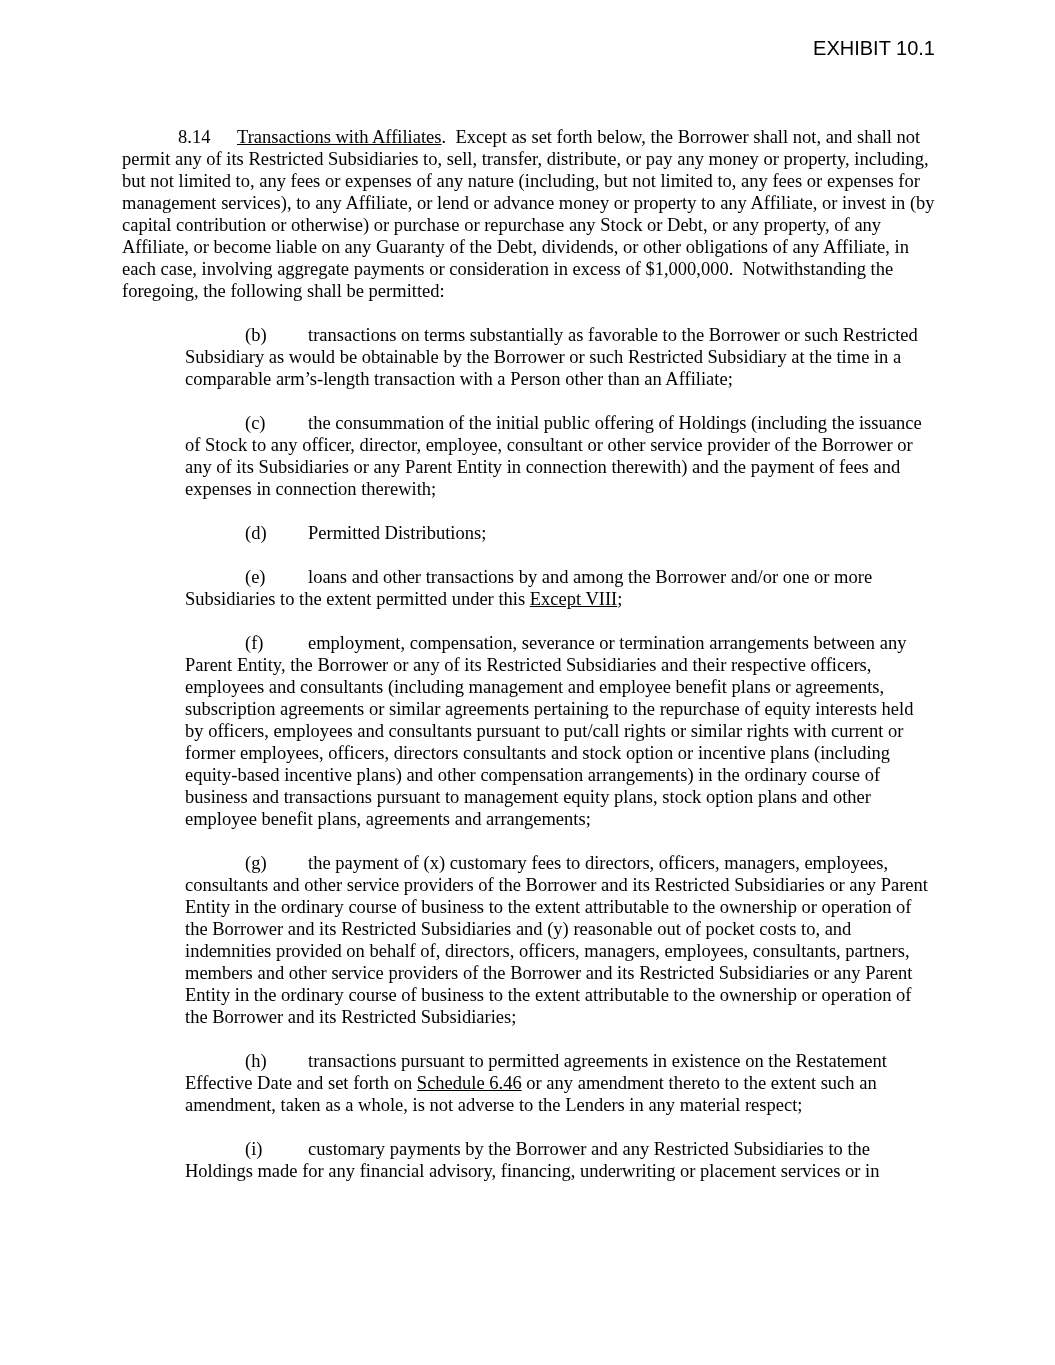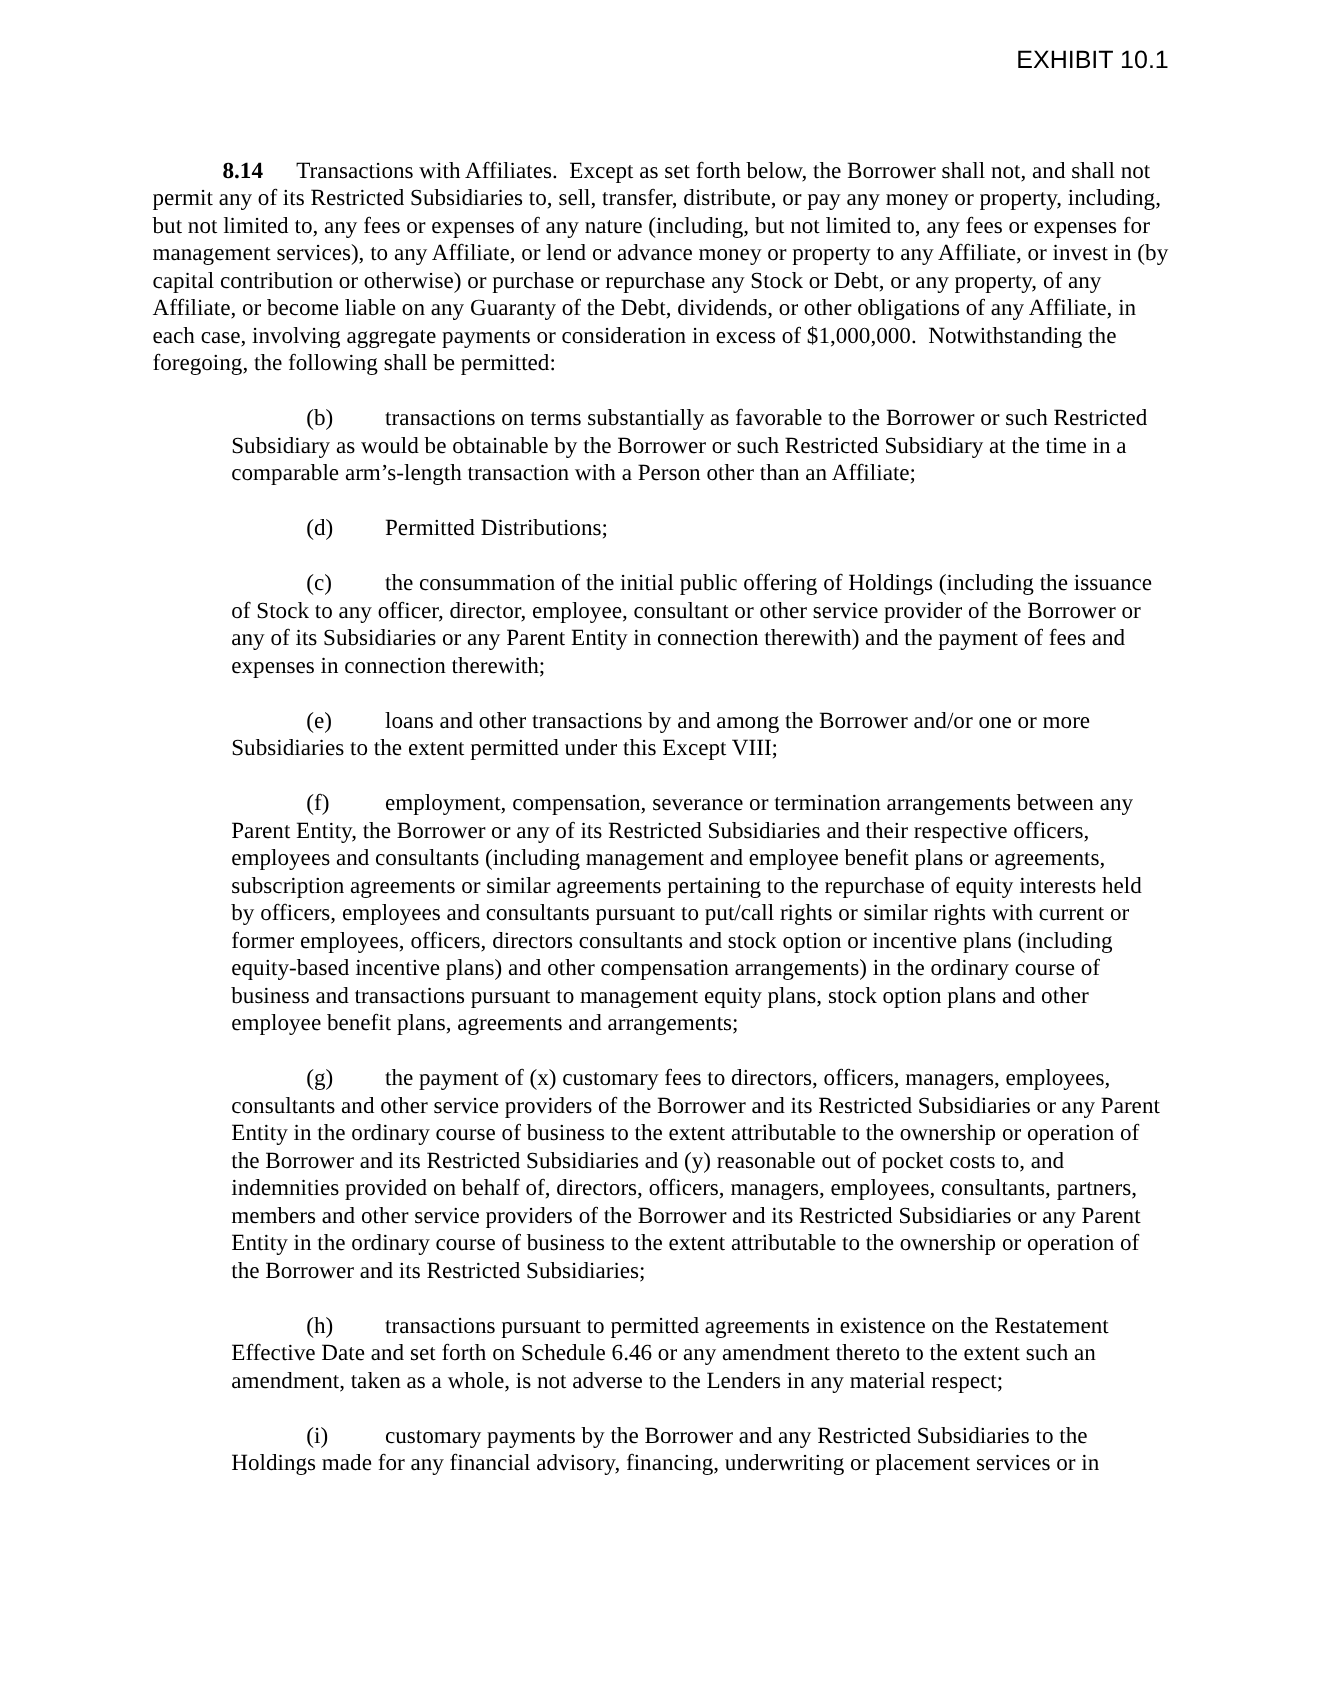--- a/index.html
+++ b/index.html
@@ -35,32 +35,32 @@
     white-space: pre-wrap;
     margin: 0 0 22px 0;
   }
   .para.main {
     text-indent: 56px;
   }
   .para.main .para-label {
     display: inline-block;
     width: 59px;
     text-indent: 0;
-    font-weight: bold;
   }
   .para.sub {
     margin-left: 63px;
     text-indent: 60px;
   }
   .para.sub .para-label {
     display: inline-block;
     width: 63px;
     text-indent: 0;
   }
   .u {
+    text-decoration: underline;
   }
   .page-footer {
     position: absolute;
     left: 0;
     right: 0;
     top: 1266px;
     text-align: right;
     font-family: "Liberation Serif", "DejaVu Serif", serif;
     font-size: 18.5px;
     line-height: 22px;
@@ -69,22 +69,22 @@
 </style>
 </head>
 <body>
 
 <div class="page">
   <div class="exhibit-header">EXHIBIT 10.1</div>
 
   <div class="doc-body">
       <div class="para main"><span class="para-label">8.14</span><span class="u">Transactions with Affiliates</span><span>.  Except as set forth below, the Borrower shall not, and shall not permit any of its Restricted Subsidiaries to, sell, transfer, distribute, or pay any money or property, including, but not limited to, any fees or expenses of any nature (including, but not limited to, any fees or expenses for management services), to any Affiliate, or lend or advance money or property to any Affiliate, or invest in (by capital contribution or otherwise) or purchase or repurchase any Stock or Debt, or any property, of any Affiliate, or become liable on any Guaranty of the Debt, dividends, or other obligations of any Affiliate, in each case, involving aggregate payments or consideration in excess of $1,000,000.  Notwithstanding the foregoing, the following shall be permitted:</span></div>
       <div class="para sub"><span class="para-label">(b)</span><span>transactions on terms substantially as favorable to the Borrower or such Restricted Subsidiary as would be obtainable by the Borrower or such Restricted Subsidiary at the time in a comparable arm’s-length transaction with a Person other than an Affiliate;</span></div>
+      <div class="para sub"><span class="para-label">(c)</span><span>the consummation of the initial public offering of Holdings (including the issuance of Stock to any officer, director, employee, consultant or other service provider of the Borrower or any of its Subsidiaries or any Parent Entity in connection therewith) and the payment of fees and expenses in connection therewith;</span></div>
       <div class="para sub"><span class="para-label">(d)</span><span>Permitted Distributions;</span></div>
-      <div class="para sub"><span class="para-label">(c)</span><span>the consummation of the initial public offering of Holdings (including the issuance of Stock to any officer, director, employee, consultant or other service provider of the Borrower or any of its Subsidiaries or any Parent Entity in connection therewith) and the payment of fees and expenses in connection therewith;</span></div>
       <div class="para sub"><span class="para-label">(e)</span><span>loans and other transactions by and among the Borrower and/or one or more Subsidiaries to the extent permitted under this </span><span class="u">Except VIII</span><span>;</span></div>
       <div class="para sub"><span class="para-label">(f)</span><span>employment, compensation, severance or termination arrangements between any Parent Entity, the Borrower or any of its Restricted Subsidiaries and their respective officers, employees and consultants (including management and employee benefit plans or agreements, subscription agreements or similar agreements pertaining to the repurchase of equity interests held by officers, employees and consultants pursuant to put/call rights or similar rights with current or former employees, officers, directors consultants and stock option or incentive plans (including equity-based incentive plans) and other compensation arrangements) in the ordinary course of business and transactions pursuant to management equity plans, stock option plans and other employee benefit plans, agreements and arrangements;</span></div>
       <div class="para sub"><span class="para-label">(g)</span><span>the payment of (x) customary fees to directors, officers, managers, employees, consultants and other service providers of the Borrower and its Restricted Subsidiaries or any Parent Entity in the ordinary course of business to the extent attributable to the ownership or operation of the Borrower and its Restricted Subsidiaries and (y) reasonable out of pocket costs to, and indemnities provided on behalf of, directors, officers, managers, employees, consultants, partners, members and other service providers of the Borrower and its Restricted Subsidiaries or any Parent Entity in the ordinary course of business to the extent attributable to the ownership or operation of the Borrower and its Restricted Subsidiaries;</span></div>
       <div class="para sub"><span class="para-label">(h)</span><span>transactions pursuant to permitted agreements in existence on the Restatement Effective Date and set forth on </span><span class="u">Schedule 6.46</span><span> or any amendment thereto to the extent such an amendment, taken as a whole, is not adverse to the Lenders in any material respect;</span></div>
       <div class="para sub"><span class="para-label">(i)</span><span>customary payments by the Borrower and any Restricted Subsidiaries to the Holdings made for any financial advisory, financing, underwriting or placement services or in</span></div>
     </div>
 
   <div class="page-footer">124</div>
 </div>
 

